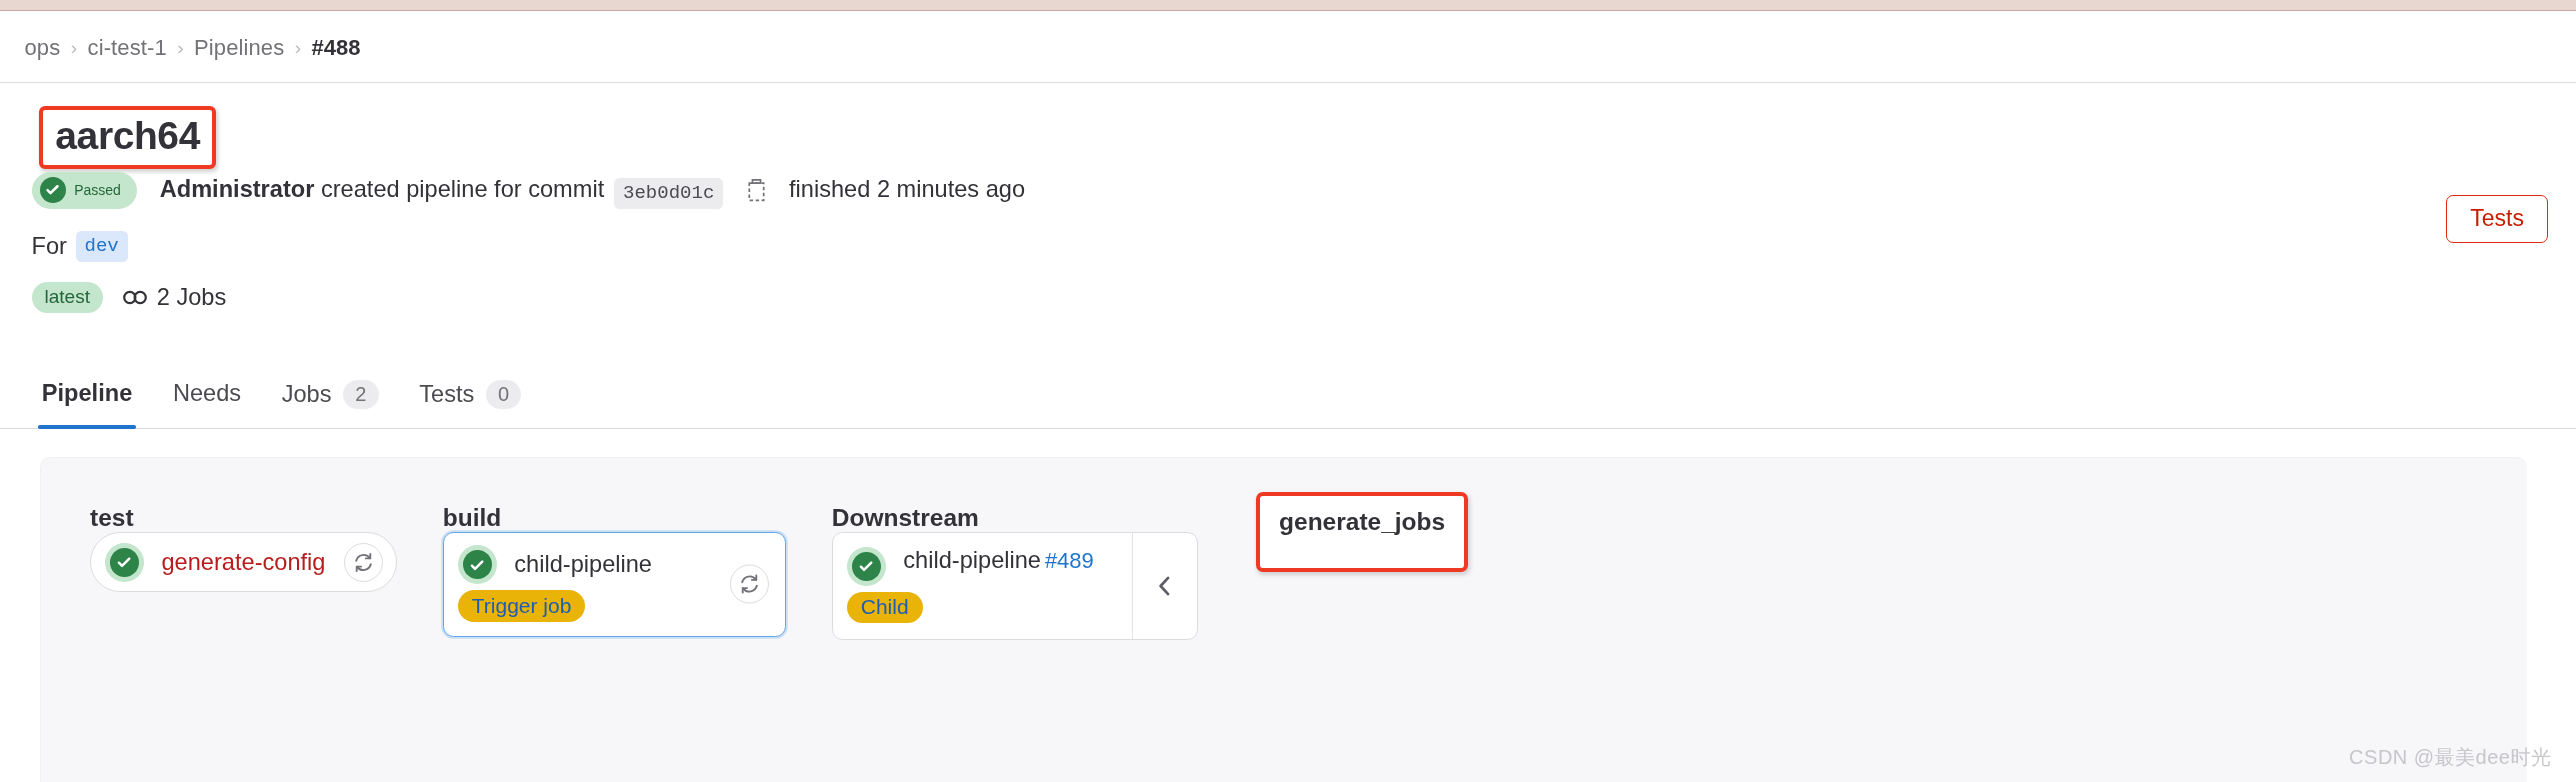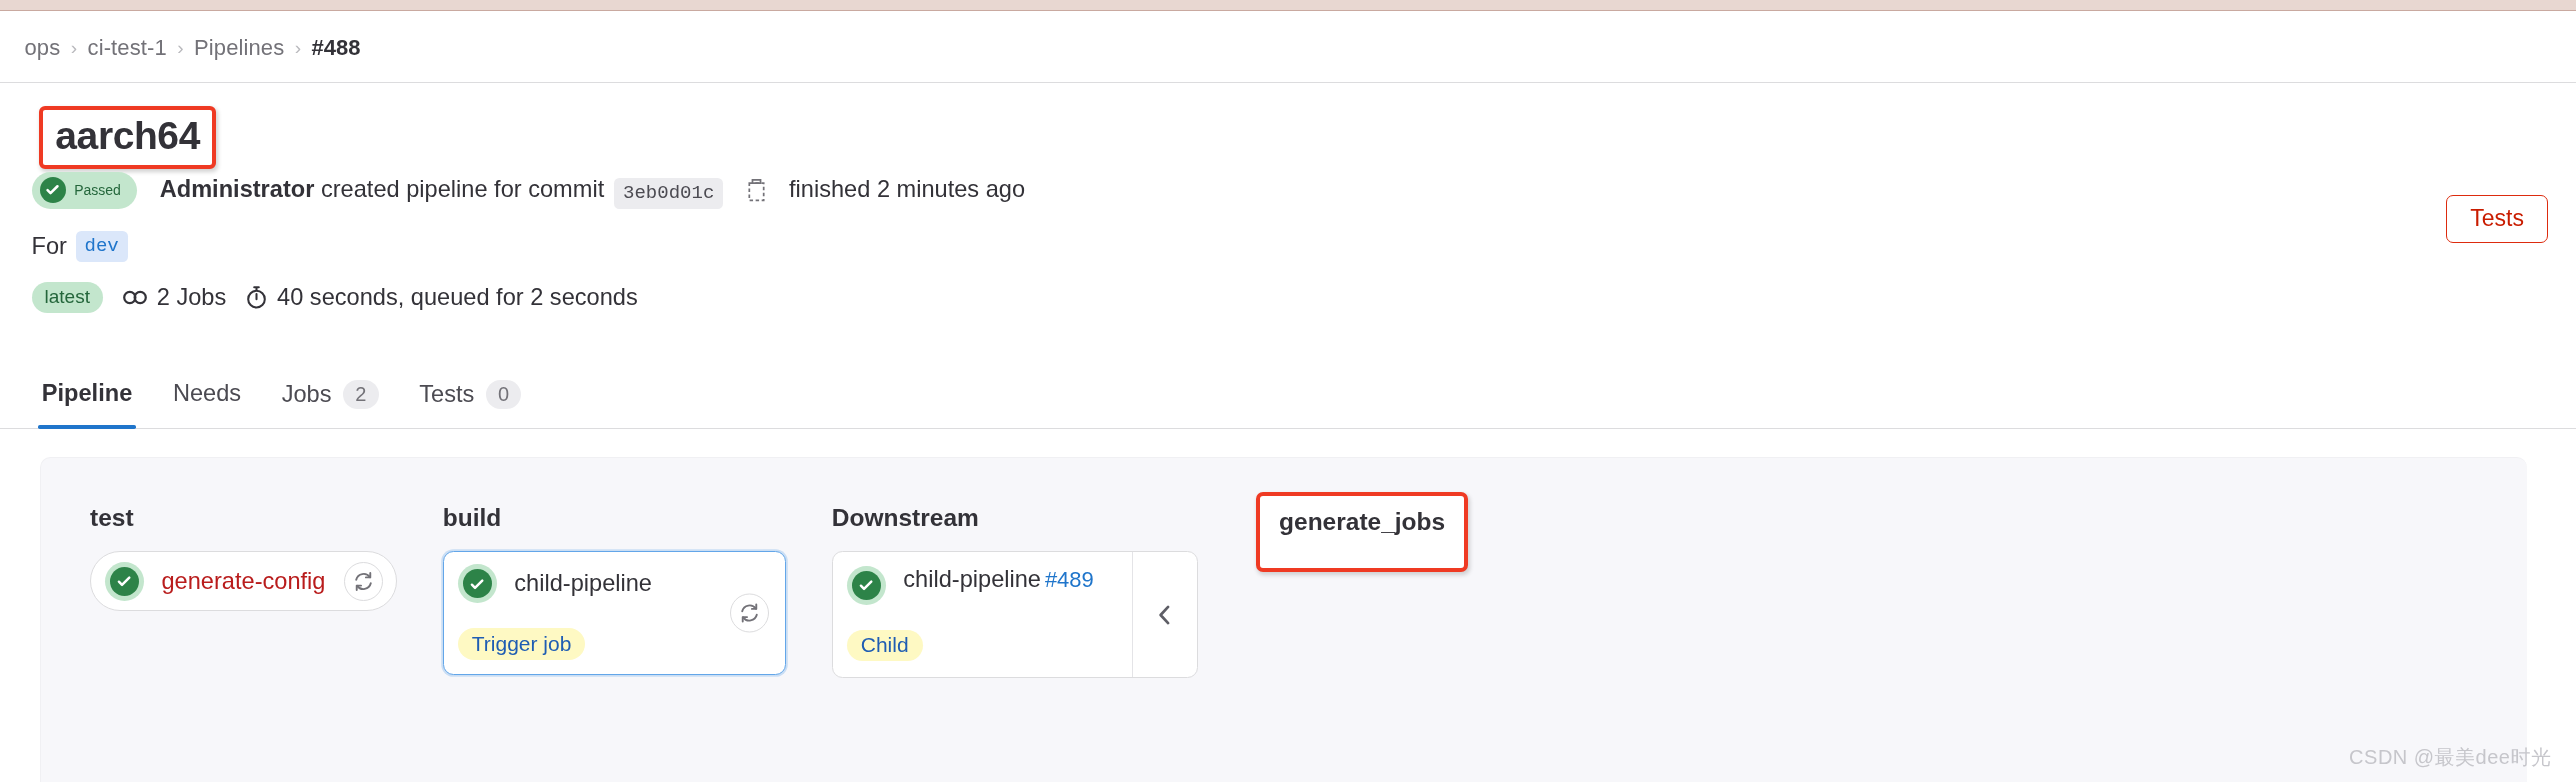--- a/index.html
+++ b/index.html
@@ -224,21 +224,20 @@
   }
   .stages {
     position: absolute; left: 0; top: 0;
     display: flex; align-items: flex-start;
     padding: 46px 0 0 49px;
   }
   .stage { margin-right: 46px; }
   .stage-title {
     font-size: 24.5px; font-weight: bold;
     color: #333238;
-    margin-bottom: 19px;
     white-space: nowrap;
   }
 
   
   .job-pill {
     background: #fff;
     border: 0.9px solid #dcdcde;
     border-radius: 875px;
     display: flex; align-items: center;
     padding: 9.6px 12.3px 9.6px 14px;
@@ -292,26 +291,26 @@
   .job-card-row .jname {
     font-size: 23.6px; color: #333238;
     margin-left: 17.5px; white-space: nowrap;
   }
   .job-card .retry-abs {
     position: absolute; right: 15.8px; top: 50%;
     transform: translateY(-50%);
   }
   .tag-pill {
     display: inline-block;
-    background: #fef9c3;
+    background: #eab308;
     color: #1f5db3;
     border-radius: 875px;
     font-size: 21px;
     padding: 4.4px 14px 6.1px 14px;
-    margin-top: 25px;
+    margin-top: 6px;
     line-height: 1;
     cursor: pointer;
   }
 
   
   .ds-card {
     background: #fff;
     border: 0.9px solid #dcdcde;
     border-radius: 10.5px;
     display: flex;
@@ -412,31 +411,20 @@
     <div class="meta-row">
       <span class="badge-latest">latest</span>
       <span class="meta-item">
         <span class="ic">
           <svg width="26" height="19" viewBox="0 0 20 14" fill="none" aria-hidden="true">
             <circle cx="6" cy="7" r="4.3" stroke="#333238" stroke-width="1.7"></circle>
             <circle cx="14" cy="7" r="4.3" stroke="#333238" stroke-width="1.7"></circle>
           </svg>
         </span>
         <span>2 Jobs</span>
-      </span>
-      <span class="meta-item">
-        <span class="ic">
-          <svg width="23" height="24.5" viewBox="0 0 16 18" fill="none" aria-hidden="true">
-            <circle cx="8" cy="10.4" r="6.1" stroke="#333238" stroke-width="1.5"></circle>
-            <path d="M8 10.4V6.6" stroke="#333238" stroke-width="1.5" stroke-linecap="round"></path>
-            <path d="M6.3 1.6h3.4" stroke="#333238" stroke-width="1.5" stroke-linecap="round"></path>
-            <path d="M8 1.6v2.6" stroke="#333238" stroke-width="1.5"></path>
-          </svg>
-        </span>
-        <span>40 seconds, queued for 2 seconds</span>
       </span>
     </div>
   </div>
 
   <div class="tabs">
     <div class="tab active">
       <span>Pipeline</span>
     </div>
     <div class="tab">
       <span>Needs</span>

